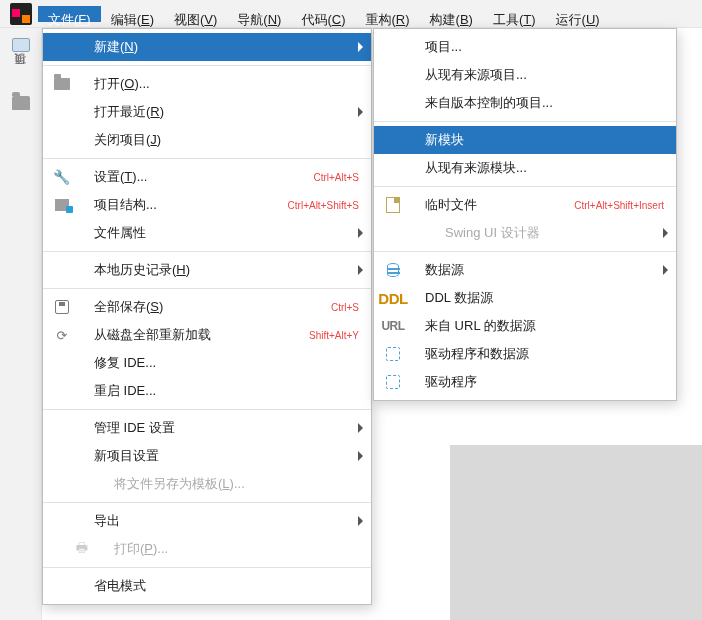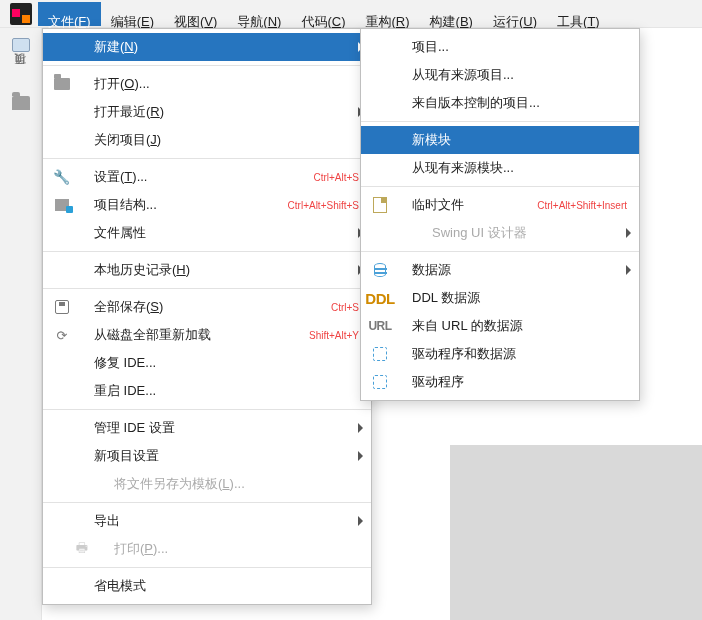--- a/index.html
+++ b/index.html
@@ -28,23 +28,23 @@
   }
   .app-icon::before {
     content: ""; position: absolute; left: 2px; top: 6px; width: 8px; height: 8px;
     background: #ff0060;
   }
   .app-icon::after {
     content: ""; position: absolute; right: 2px; bottom: 2px; width: 8px; height: 8px;
     background: #ff8000;
   }
   .menubar-item {
-    padding: 6px 10px;
+    padding: 0 10px;
     line-height: 28px;
-    height: 24px;
+    height: 16px;
     cursor: default;
     color: #222;
   }
   .menubar-item.active {
     background: #2675bf;
     color: #fff;
   }
   .menubar-item u { text-decoration: underline; }
 
   .left-gutter {
@@ -98,23 +98,23 @@
     border: 1px solid #bfbfbf;
     box-shadow: 2px 4px 12px rgba(0,0,0,0.18);
     padding: 4px 0;
   }
   .file-menu {
     left: 42px;
     top: 28px;
     width: 330px;
   }
   .new-menu {
-    left: 360px;
+    left: 373px;
     top: 28px;
-    width: 280px;
+    width: 304px;
   }
   .menu-item {
     display: flex;
     align-items: center;
     height: 28px;
     padding: 0 12px 0 8px;
     cursor: default;
     position: relative;
   }
   .menu-item.highlight {
@@ -180,24 +180,24 @@
   <div class="menubar-item">
     <span>代码(</span><u>C</u><span>)</span>
   </div>
   <div class="menubar-item">
     <span>重构(</span><u>R</u><span>)</span>
   </div>
   <div class="menubar-item">
     <span>构建(</span><u>B</u><span>)</span>
   </div>
   <div class="menubar-item">
+    <span>工具(</span><u>T</u><span>)</span>
+  </div>
+  <div class="menubar-item">
     <span>运行(</span><u>U</u><span>)</span>
-  </div>
-  <div class="menubar-item">
-    <span>工具(</span><u>T</u><span>)</span>
   </div>
 </div>
 
 <div class="left-gutter">
   <div class="gutter-icon"></div>
   <div class="gutter-label">项目</div>
   <div class="gutter-folder"></div>
 </div>
 
 <div class="content-bg"></div>

